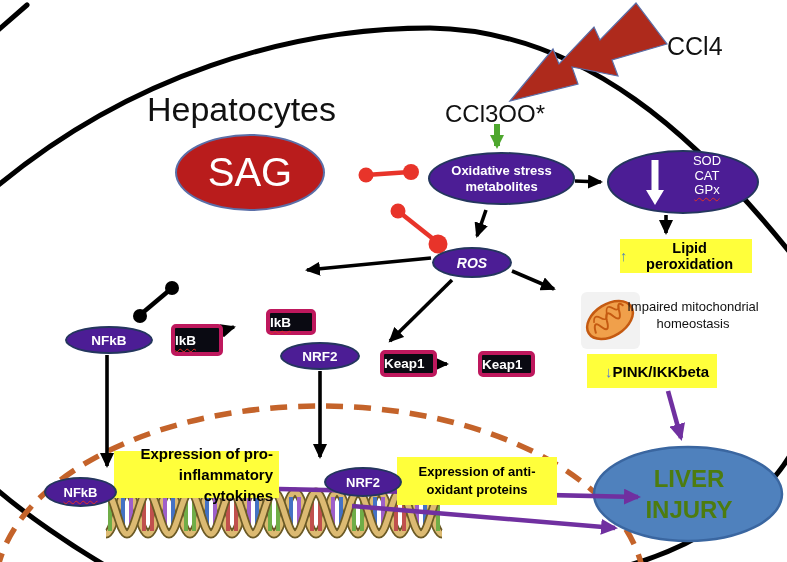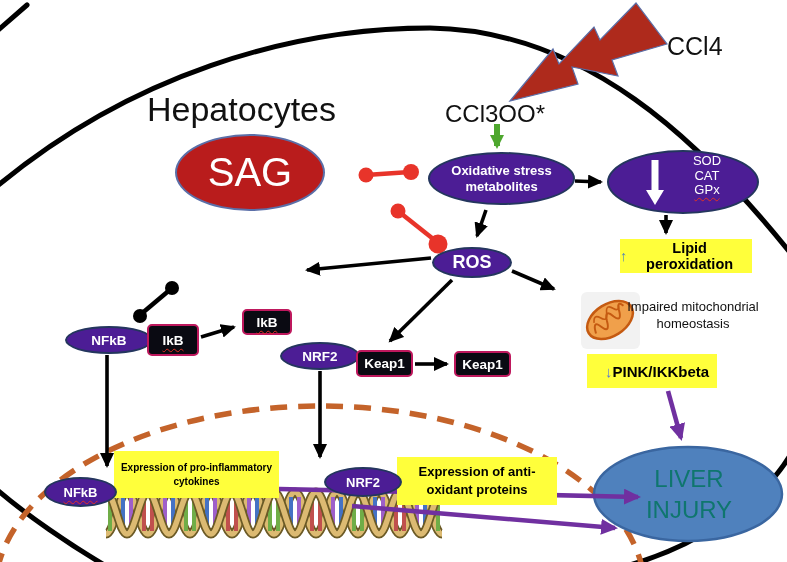--- a/index.html
+++ b/index.html
@@ -8,23 +8,24 @@
     font-family:"Liberation Sans",sans-serif;
   }
   .abs{position:absolute;}
   svg.layer{position:absolute;left:0;top:0;}
   .node{
     position:absolute;background:#4c1d95;border:2.5px solid #24365e;border-radius:50%;
     color:#fff;font-weight:bold;display:flex;align-items:center;justify-content:center;
     text-align:center;box-sizing:border-box;
   }
   .dbox{
-    position:absolute;background:#0a0a12;border:2px solid #be185d;border-radius:5px;
-    color:#fff;font-weight:bold;display:flex;align-items:center;justify-content:center;
+    position:absolute;background:#0a0a12;border:4px solid #be185d;border-radius:5px;
+    color:#fff;font-weight:bold;display:flex;align-items:center;justify-content:flex-start;
     box-sizing:border-box;
+    margin-left:24px;
   }
   .ybox{
     position:absolute;background:#ffff3b;color:#000;display:flex;align-items:center;
     justify-content:center;text-align:center;box-sizing:border-box;
   }
   .sq{text-decoration-line:underline;text-decoration-style:wavy;
       text-decoration-color:#e03025;text-decoration-thickness:1px;text-underline-offset:3px;}
   .caption{position:absolute;color:#111;text-align:center;}
 </style>
 </head>
@@ -160,21 +161,21 @@
       <div>CAT</div>
       <div class="sq">GPx</div>
     </div>
   </div>
 
   <div class="ybox" style="left:620px;top:239px;width:132px;height:34px;font-size:14.5px;font-weight:600;">
     <span style="color:#4A7EBB;">↑</span>
       <span>Lipid peroxidation</span>
   </div>
 
-  <div class="node" style="left:432px;top:247px;width:80px;height:31px;font-size:18px;">
+  <div class="node" style="left:432px;top:247px;width:80px;height:31px;font-size:14px;font-style:italic;">
     <span>ROS</span>
   </div>
 
 
   <div class="node" style="left:65px;top:326px;width:88px;height:28px;font-size:13.5px;">
     <span>NFkB</span>
   </div>
   <div class="dbox" style="left:147px;top:324px;width:52px;height:32px;font-size:13.5px;">
     <span class="sq">IkB</span>
   </div>
@@ -201,30 +202,30 @@
       </g>
     </svg>
   </div>
   <div class="caption" style="left:612px;top:299px;width:162px;font-size:13px;line-height:1.3;text-align:center;">Impaired mitochondrial homeostasis</div>
 
   <div class="ybox" style="left:587px;top:354px;width:130px;height:34px;font-size:15px;font-weight:bold;justify-content:flex-start;padding-left:18px;">
     <span style="color:#5B7BD5;font-weight:bold;">↓</span>
       <span>PINK/IKKbeta</span>
   </div>
 
-  <div class="ybox" style="left:114px;top:451px;width:165px;height:47px;font-size:10px;font-weight:bold;line-height:1.4;padding:0 0;">
+  <div class="ybox" style="left:114px;top:451px;width:165px;height:47px;font-size:15px;font-weight:bold;line-height:1.4;padding:0 6px;text-align:right;">
     <span>Expression of pro-inflammatory cytokines</span>
   </div>
 
   <div class="ybox" style="left:397px;top:457px;width:160px;height:48px;font-size:13px;font-weight:bold;line-height:1.4;padding:0 2px;">
     <span>Expression of anti-oxidant proteins</span>
   </div>
 
   <div class="node" style="left:44px;top:477px;width:73px;height:30px;font-size:13px;">
     <span class="sq">NFkB</span>
   </div>
   <div class="node" style="left:324px;top:467px;width:78px;height:30px;font-size:13px;">
     <span>NRF2</span>
   </div>
 
-  <div class="caption" style="left:628px;top:463px;width:122px;font-size:24px;font-weight:normal;color:#0f766e;text-align:center;line-height:1.3;">LIVER INJURY</div>
+  <div class="caption" style="left:628px;top:463px;width:122px;font-size:24px;font-weight:bold;color:#4d7c0f;text-align:center;line-height:1.3;">LIVER INJURY</div>
 
 </div>
 
 </body></html>

